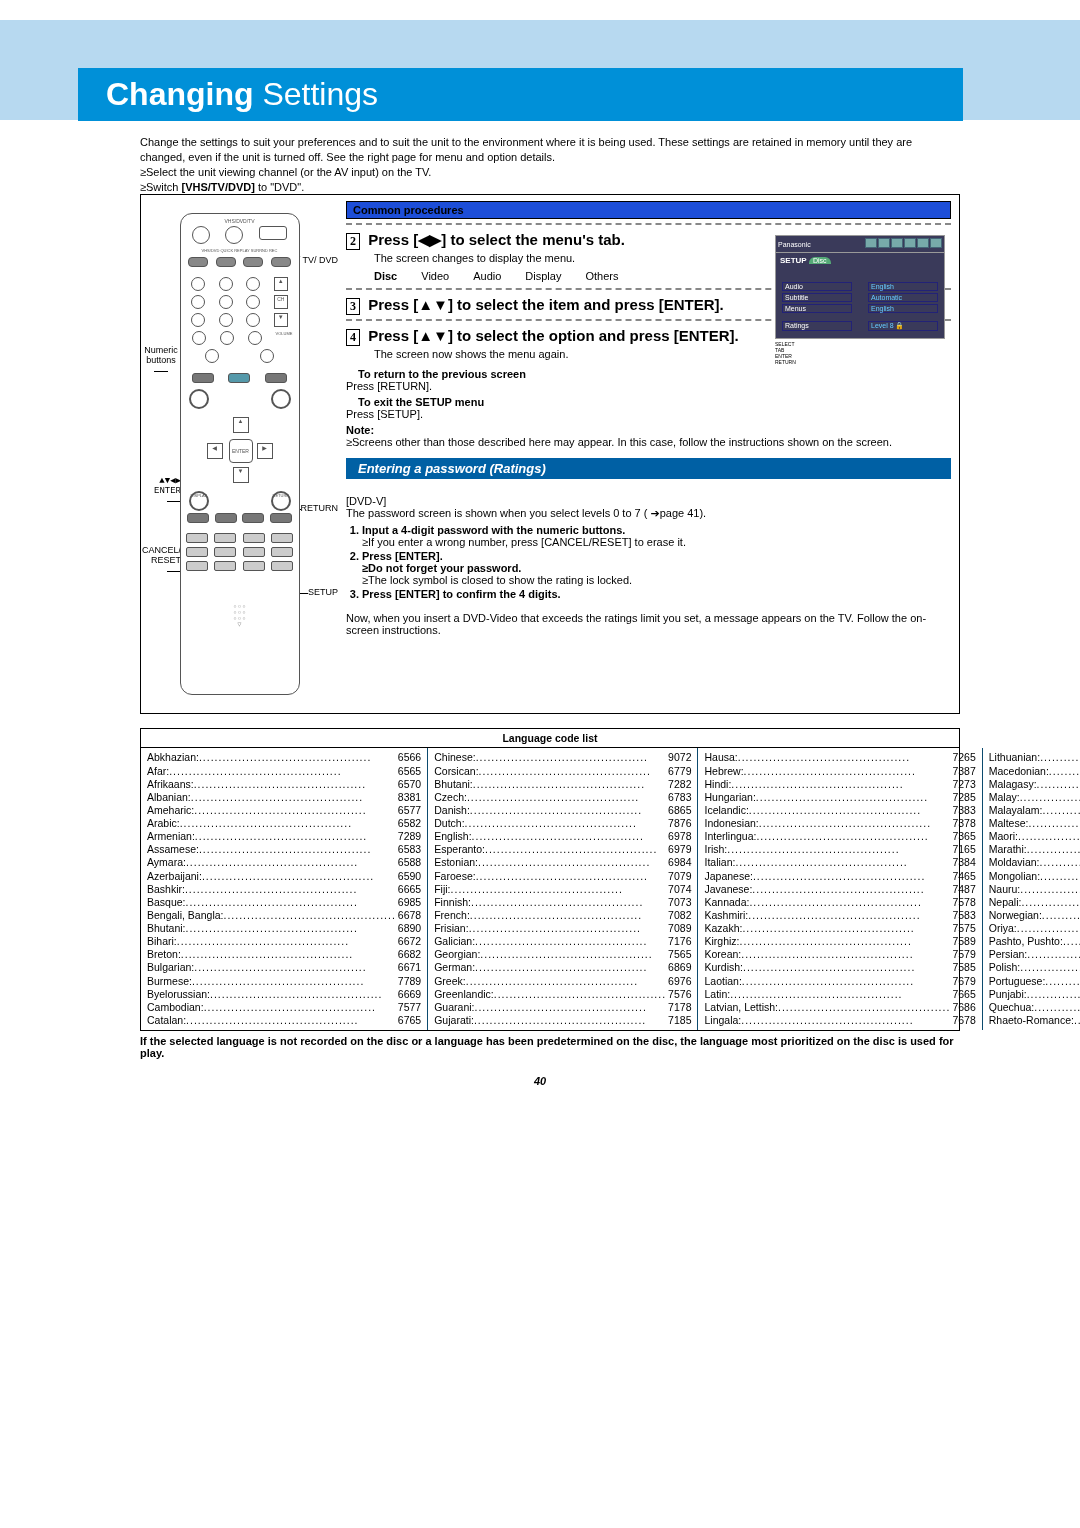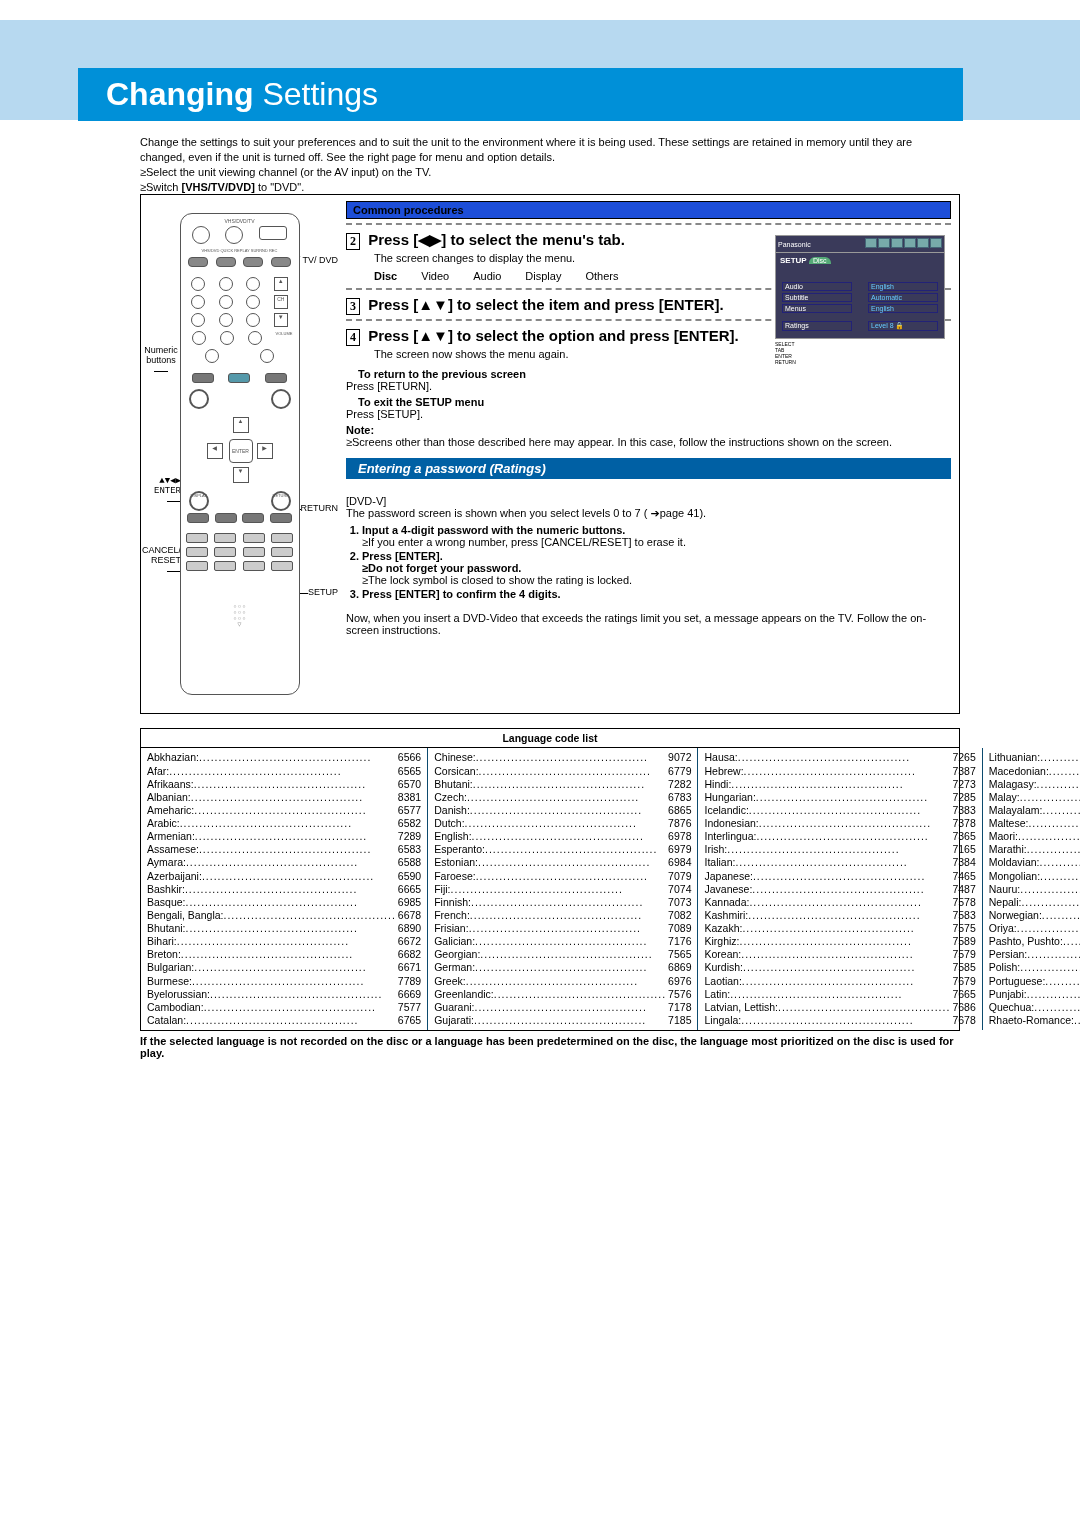--- a/index.html
+++ b/index.html
@@ -824,13 +824,14 @@
           </div>
           <div class="lang-row">
             <span class="name">Rhaeto-Romance:</span>
             <span class="dots"></span>
           </div>
         </div>
       </div>
   </div>
   <div class="lang-foot">If the selected language is not recorded on the disc or a language has been predetermined on the disc, the language most prioritized on the disc is used for play.</div>
 
+  <div class="pagenum">40</div>
 </div>
 
 </body></html>

